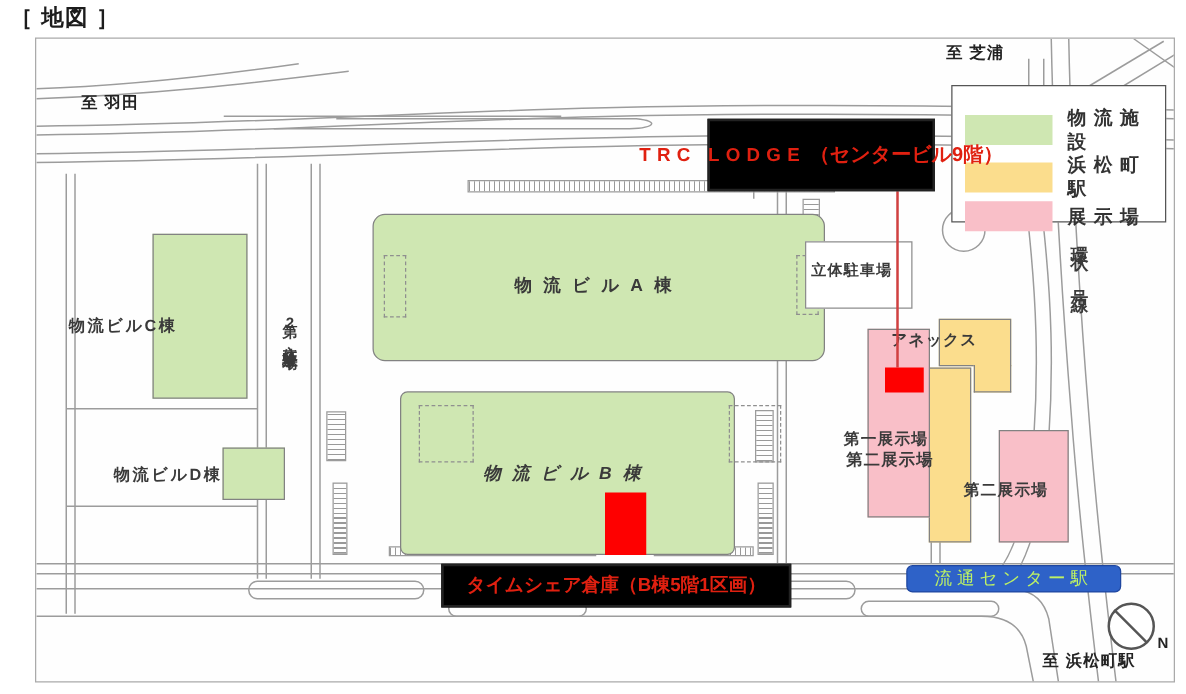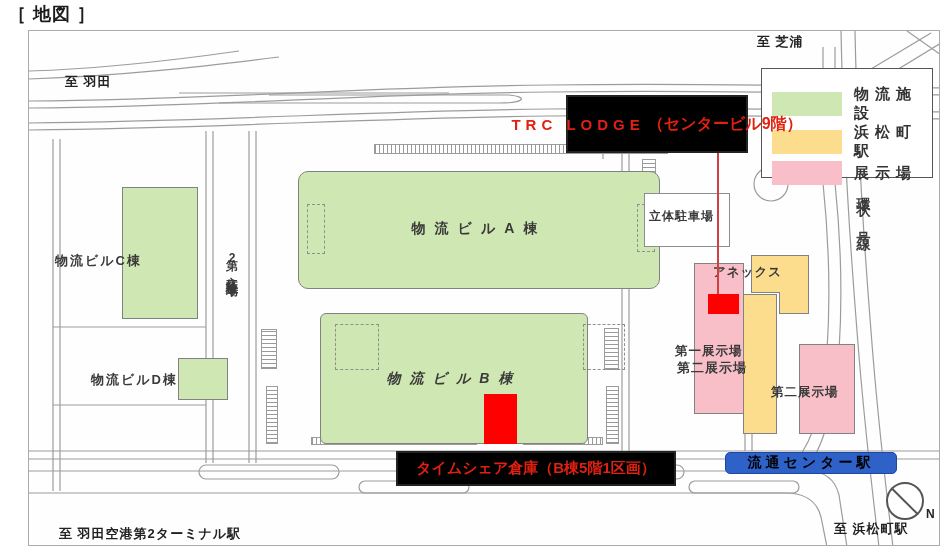--- a/index.html
+++ b/index.html
@@ -36,21 +36,21 @@
   .legend-swatch{width:70px;height:24px;flex:0 0 auto;}
   .legend-label{font-size:15px;font-weight:bold;letter-spacing:6px;color:#333;}
   
   .anno-box{background:#000000;border:2px solid #222;z-index:6;display:flex;flex-direction:row;
             align-items:center;justify-content:center;text-align:center;}
   .red-text{color:#e02010;font-weight:bold;white-space:nowrap;}
   .marker{background:#fe0000;z-index:5;}
   .red-line{width:2px;background:#d04040;z-index:5;}
   .station{left:696px;top:421px;width:172px;height:22px;background:#2e62c8;border:1px solid #1f47a0;
            border-radius:5px;z-index:6;display:flex;align-items:center;justify-content:center;}
-  .station span{color:#000000;font-size:14px;font-weight:bold;letter-spacing:4px;}
+  .station span{color:#bef264;font-size:14px;font-weight:normal;letter-spacing:4px;}
   
   .compass{left:857px;top:451px;width:38px;height:38px;border:2.5px solid #555;border-radius:50%;
            background:#fff;z-index:6;}
   .compass .slash{position:absolute;left:-2px;top:16px;width:37px;height:2px;background:#555;transform:rotate(45deg);}
   .north{left:897px;top:476px;font-size:12px;font-weight:bold;color:#222;z-index:6;}
 </style>
 </head>
 <body>
 
 <div class="stage">
@@ -154,21 +154,21 @@
     </div>
 
     <div class="abs bldg green" style="left:255px;top:282px;width:268px;height:131px;border-radius:6px;font-style:italic;">
       <div class="abs dashed-room" style="left:14px;top:10px;width:44px;height:46px;"></div>
       <div class="abs dashed-room" style="left:262px;top:10px;width:42px;height:46px;"></div>
       <div class="abs lbl bname-big" style="top:56px;">物流ビルB棟</div>
     </div>
 
     <div class="abs marker" style="left:455px;top:363px;width:33px;height:50px;"></div>
 
-    <div class="abs anno-box" style="left:324px;top:420px;width:280px;height:35px;margin-left:43px;">
+    <div class="abs anno-box" style="left:324px;top:420px;width:280px;height:35px;">
       <span class="red-text" style="font-size:15px;">タイムシェア倉庫（B棟5階1区画）</span>
     </div>
 
     <div class="abs anno-box" style="left:537px;top:64px;width:182px;height:58px;gap:3px;">
       <span class="red-text" style="font-size:15px;letter-spacing:5px;">TRC LODGE</span>
       <span class="red-text" style="font-size:16px;">（センタービル9階）</span>
     </div>
     <div class="abs red-line" style="left:688px;top:122px;height:141px;"></div>
 
     <div class="abs white-bldg" style="left:615px;top:162px;width:86px;height:54px;"></div>
@@ -186,21 +186,20 @@
     <div class="abs lbl" style="left:602px;top:312px;font-size:12.5px;letter-spacing:1px;margin-left:44px;">第一展示場</div>
 
     <div class="abs bldg pink" style="left:734px;top:313px;width:56px;height:90px;"></div>
     <div class="abs lbl" style="left:742px;top:353px;font-size:12.5px;letter-spacing:1px;">第二展示場</div>
 
     <div class="abs station">
       <span>流通センター駅</span>
     </div>
 
 
-    <div class="abs lbl dir-lbl" style="left:30px;top:494px;">至 羽田空港第2ターミナル駅</div>
     <div class="abs lbl dir-lbl" style="left:805px;top:489px;">至 浜松町駅</div>
 
     <div class="abs compass">
       <div class="slash"></div>
     </div>
     <div class="abs north lbl">N</div>
 
   </div>
 </div>
 

